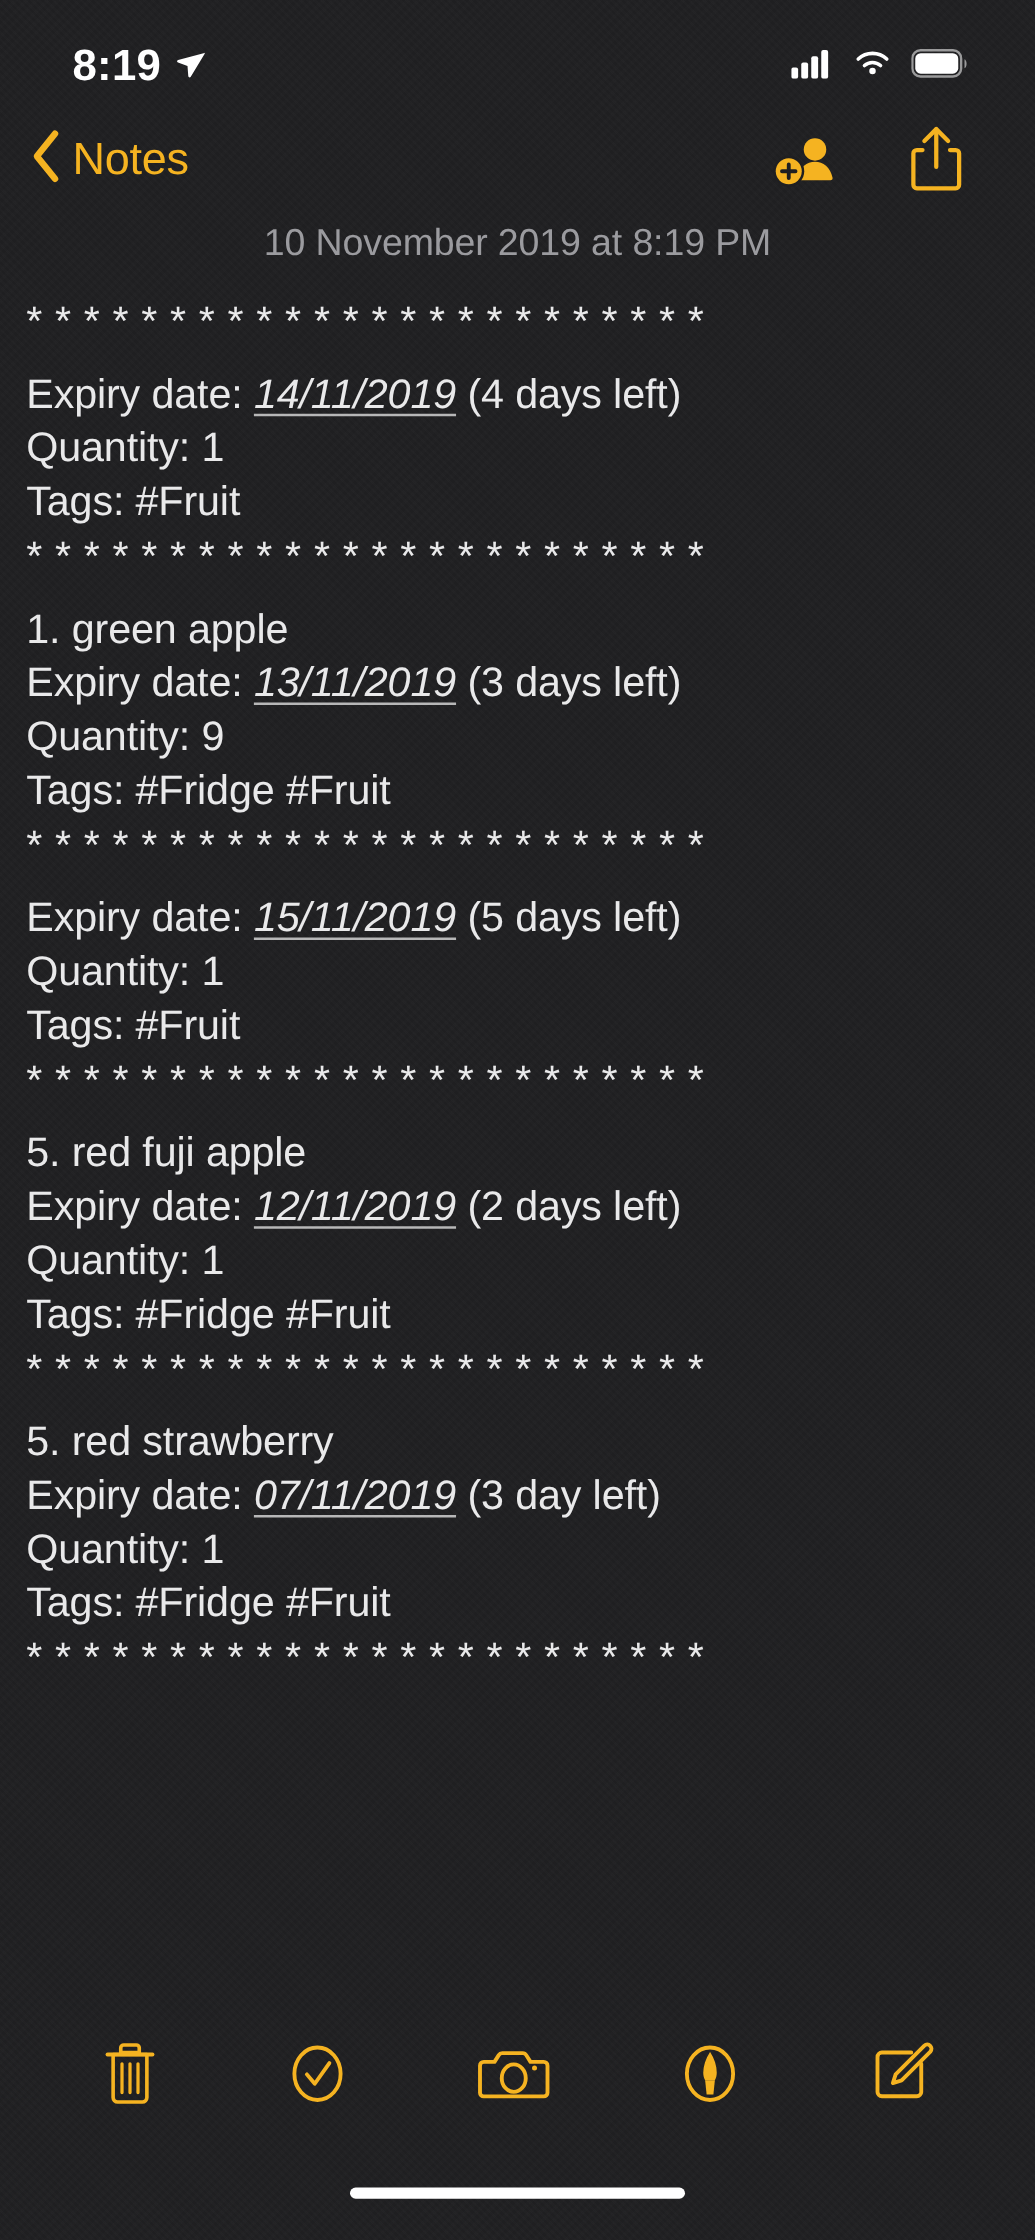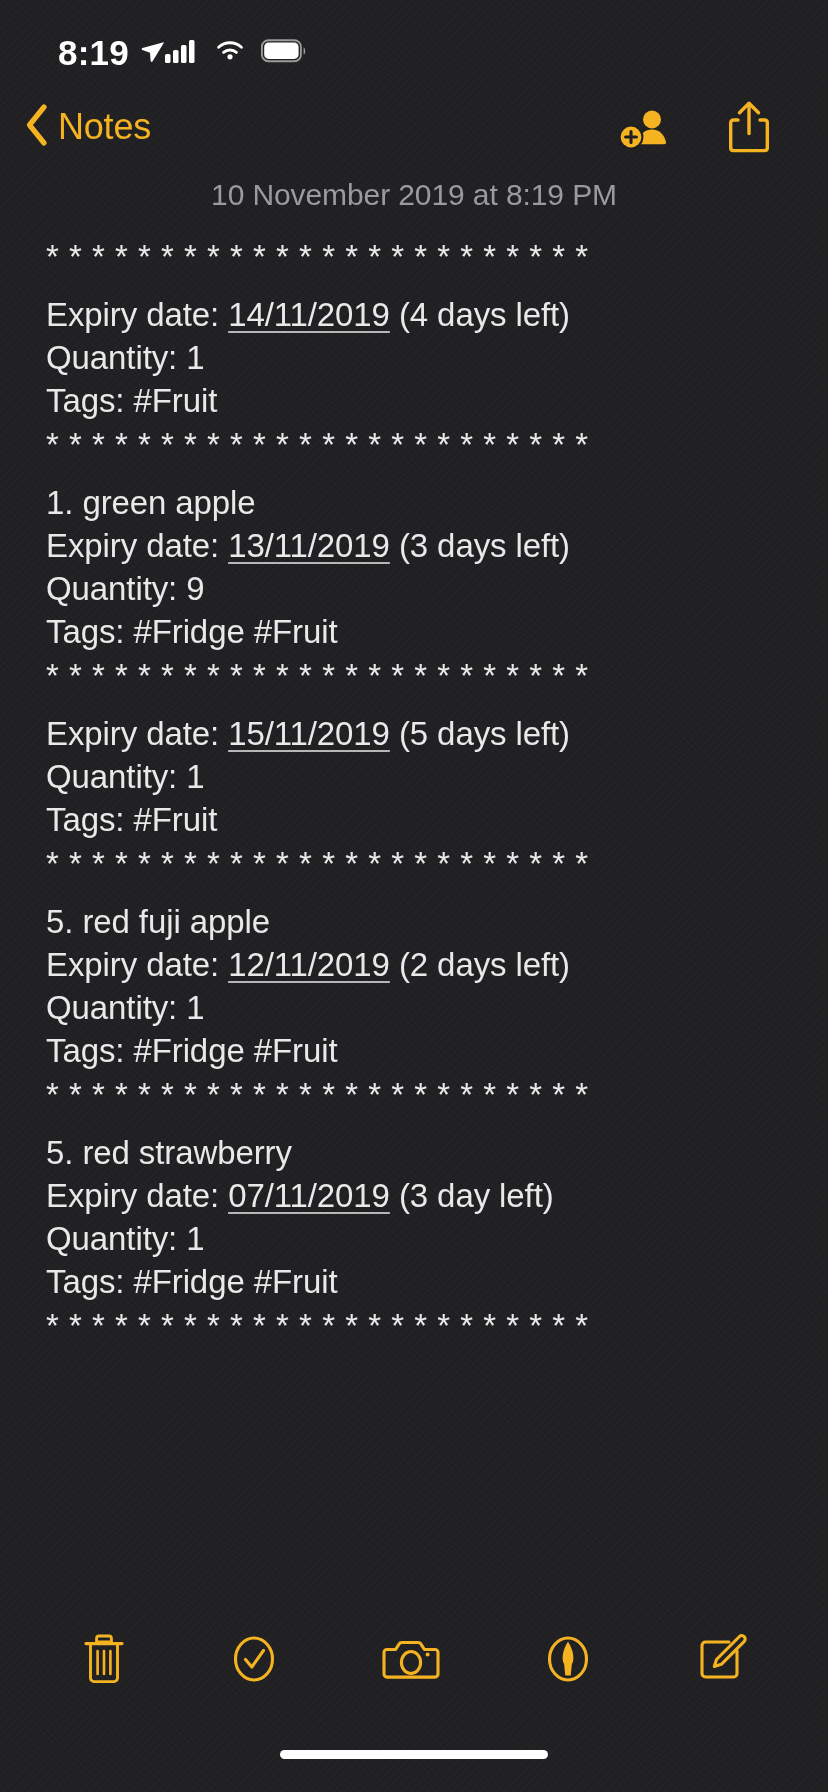--- a/index.html
+++ b/index.html
@@ -18,20 +18,21 @@
       repeating-linear-gradient(45deg, rgba(255,255,255,0.010) 0 2px, rgba(0,0,0,0.012) 2px 4px),
       repeating-linear-gradient(-45deg, rgba(255,255,255,0.008) 0 3px, rgba(0,0,0,0.010) 3px 6px);
   }
   .screen { width:828px; height:1792px; display:flex; flex-direction:column; position:relative; }
 
   
   .statusbar {
     height: 88px;
     display: flex;
     align-items: center;
+    justify-content: space-between;
     padding: 18px 52px 0 58px;
     flex: 0 0 auto;
   }
   .status-left { display:flex; align-items:center; gap:10px; }
   .status-time {
     color: #ffffff;
     font-size: 35px;
     font-weight: 600;
     letter-spacing: 0.2px;
   }
@@ -60,21 +61,21 @@
     font-weight: 400;
     letter-spacing: -0.2px;
   }
   .nav-right { display:flex; align-items:center; gap: 50px; padding-right: 18px; }
   .nav-icon-btn { cursor:pointer; display:block; line-height:0; }
 
   
   .note-scroll {
     flex: 1 1 auto;
     overflow: hidden;
-    padding: 0 46px;
+    padding: 0 21px;
   }
   .note-date {
     text-align: center;
     color: #9b9b9f;
     font-size: 30px;
     font-weight: 400;
     margin-top: 12px;
     margin-bottom: 22px;
     letter-spacing: -0.1px;
   }
@@ -94,20 +95,21 @@
     white-space: pre;
     overflow: hidden;
   }
   .blank-line { height: 13px; }
   .date-link {
     text-decoration: underline;
     text-decoration-color: rgba(233,233,234,0.75);
     text-underline-offset: 5px;
     text-decoration-thickness: 2px;
     cursor: pointer;
+    font-style: italic;
   }
   .item-block { margin-bottom: 0; }
 
   
   .toolbar {
     height: 140px;
     flex: 0 0 auto;
     display: flex;
     align-items: center;
     justify-content: space-around;

